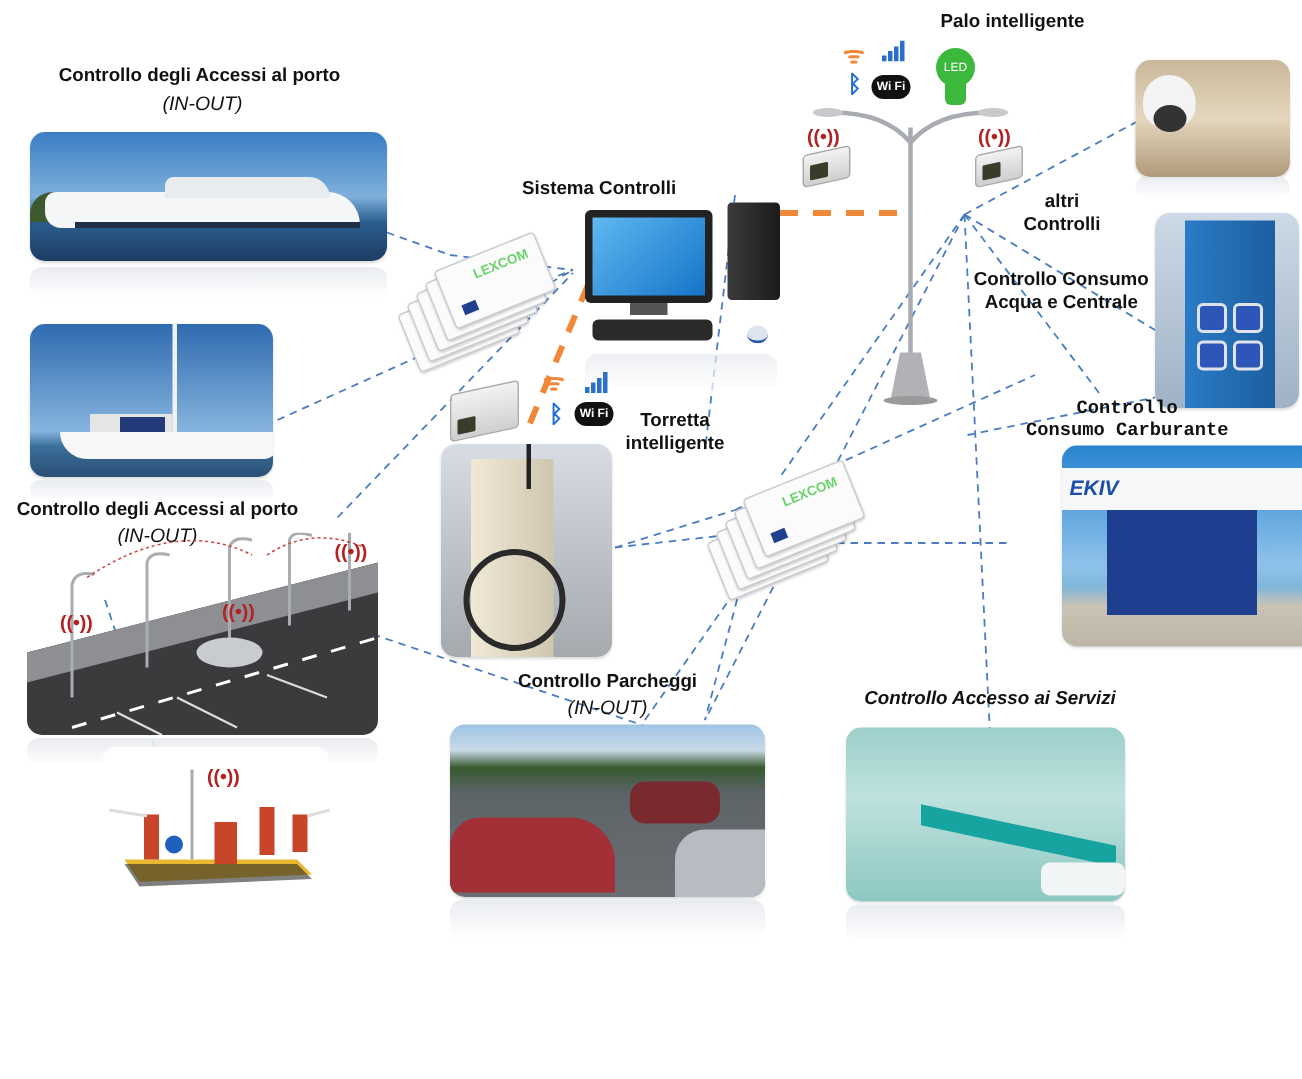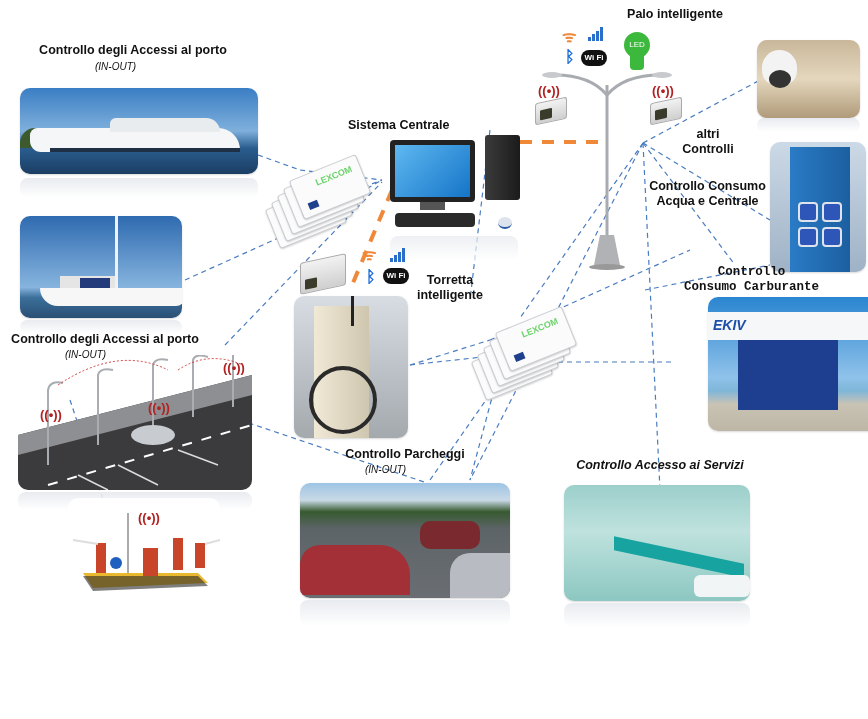--- a/index.html
+++ b/index.html
@@ -1,18 +1,18 @@
 <!DOCTYPE html>
 <html><head>
 <meta charset="utf-8">
 <style>
   html,body{margin:0;padding:0;background:#fff;}
   body{width:868px;height:719px;position:relative;overflow:hidden;font-family:"Liberation Sans",sans-serif;}
   .label{position:absolute;font-weight:bold;font-size:12.5px;color:#111;text-align:center;line-height:15px;white-space:nowrap;}
-  .sub{position:absolute;font-style:italic;font-size:10px;color:#111;text-align:left;white-space:nowrap;}
+  .sub{position:absolute;font-style:italic;font-size:13px;color:#111;text-align:center;white-space:nowrap;}
   .photo{position:absolute;border-radius:10px;overflow:hidden;box-shadow:0 1px 2px rgba(0,0,0,.15);}
   .reflect{position:absolute;border-radius:8px;background:linear-gradient(#e6e9ee,#ffffff);opacity:.9;}
   svg.lines{position:absolute;left:0;top:0;}
   .card-stack{position:absolute;}
   .card{position:absolute;width:70px;height:40px;background:#fbfbfb;border:1px solid #c9ccd2;border-radius:3px;box-shadow:0 1px 2px rgba(0,0,0,.2);}
   .card .chip{position:absolute;left:8px;bottom:6px;width:10px;height:7px;background:#1f3f8f;}
   .card .brand{position:absolute;right:8px;top:6px;font-size:9px;color:#6bd36b;font-weight:bold;}
   .device{position:absolute;width:44px;height:30px;background:linear-gradient(#f2f2f2,#cfcfcf);border:1px solid #aaa;border-radius:3px;transform:skewY(-12deg);}
   .device::after{content:"";position:absolute;left:4px;bottom:3px;width:12px;height:10px;background:#3b3b2b;border-radius:1px;}
   .radio-waves{position:absolute;color:#b22222;font-size:13px;font-weight:bold;}
@@ -140,21 +140,21 @@
     </div>
   <div class="card" style="left:18px;top:14px;transform:rotate(-22deg);">
       <div class="chip"></div>
     </div>
   <div class="card" style="left:24px;top:6px;transform:rotate(-22deg);">
       <div class="chip"></div>
       <span class="brand">LEXCOM</span>
     </div>
 </div>
 
-<div class="label" style="left:348px;top:118px;width:110px;text-align:left;">Sistema Centrale</div>
+<div class="label" style="left:348px;top:118px;width:110px;text-align:left;">Sistema Controlli</div>
 <div class="icon" style="left:390px;top:135px;width:130px;height:100px;">
   <div style="position:absolute;left:0;top:5px;width:85px;height:62px;background:#222;border-radius:4px;"></div>
   <div style="position:absolute;left:5px;top:10px;width:75px;height:52px;background:linear-gradient(135deg,#5fb8f0,#1574c8);"></div>
   <div style="position:absolute;left:30px;top:67px;width:25px;height:8px;background:#555;"></div>
   <div style="position:absolute;left:95px;top:0;width:35px;height:65px;background:linear-gradient(90deg,#3b3b3b,#1b1b1b);border-radius:3px;"></div>
   <div style="position:absolute;left:5px;top:78px;width:80px;height:14px;background:#2a2a2a;border-radius:4px;"></div>
   <div style="position:absolute;left:108px;top:82px;width:14px;height:10px;background:#dde4ee;border-radius:50%;border-bottom:2px solid #2a5ca8;"></div>
 </div>
 <div class="reflect" style="left:390px;top:236px;width:128px;height:24px;opacity:.7;"></div>
 

